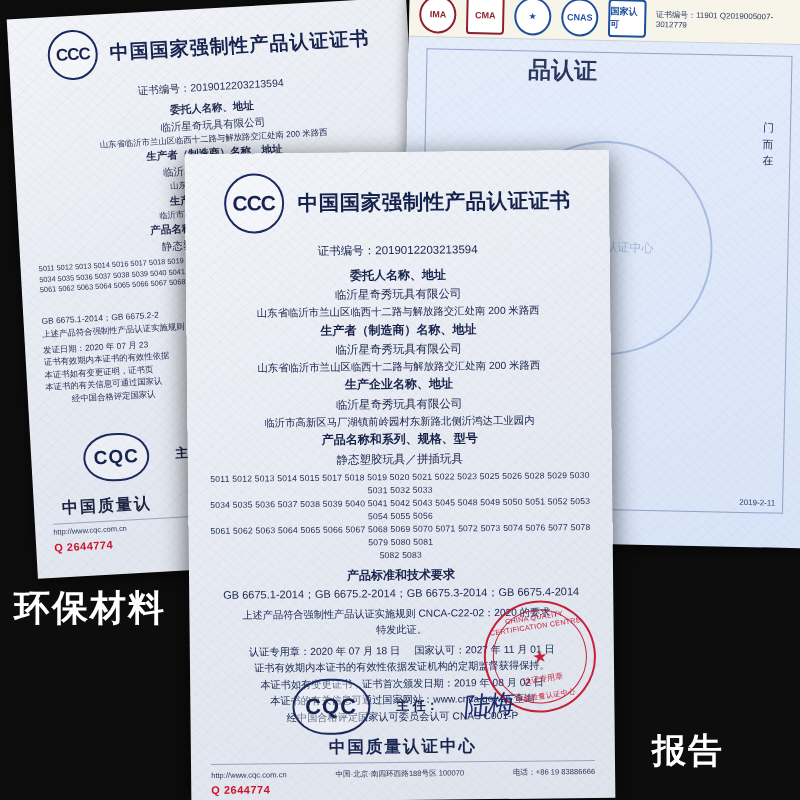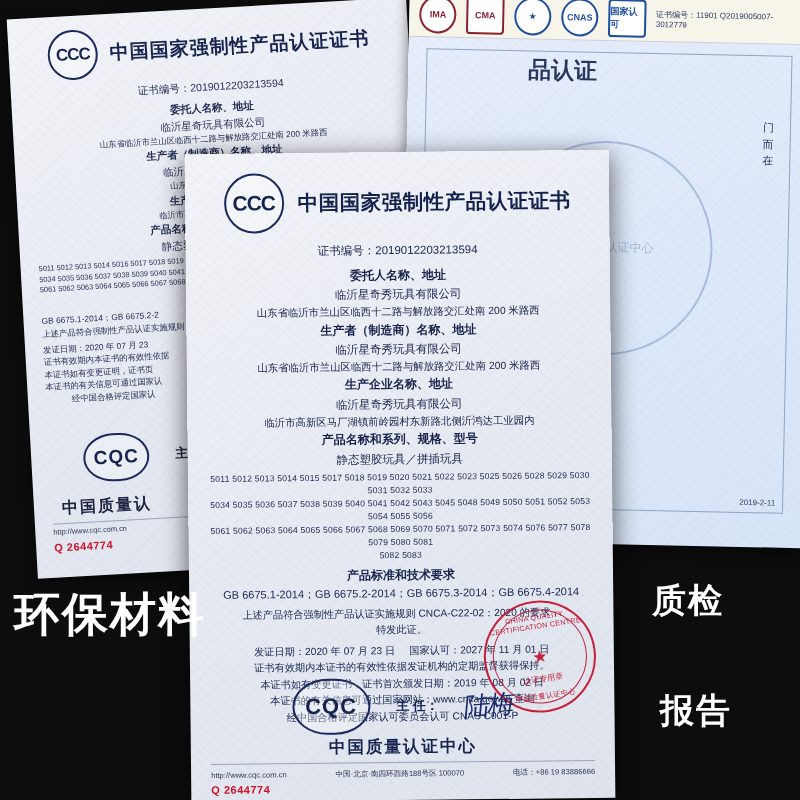--- a/index.html
+++ b/index.html
@@ -83,24 +83,24 @@
   .stamp .ring{position:absolute;inset:7px;border:1px solid #c4102c;border-radius:50%;}
   .stamp .star{font-size:17px;}
   .stamp .arc{position:absolute;width:100%;text-align:center;font-size:7.2px;letter-spacing:.3px;}
   .stamp .arc.t{top:10px;}
   .stamp .arc.b{bottom:9px;}
   .stamp .mid{font-size:8px;position:absolute;bottom:26px;width:100%;text-align:center;}
 
   
   .overlay-text{position:absolute;color:#fff;font-weight:bold;letter-spacing:2px;
       font-family:"Liberation Sans","DejaVu Sans",sans-serif;}
-  #ov-eco{left:14px;top:584px;font-size:46px;}
+  #ov-eco{left:14px;top:584px;font-size:36px;}
   #ov-3c{left:14px;top:692px;font-size:34px;}
   #ov-qc{left:652px;top:578px;font-size:34px;}
-  #ov-report{left:652px;top:688px;font-size:34px;margin-left:8px;}
+  #ov-report{left:652px;top:728px;font-size:34px;}
 </style>
 </head>
 <body>
 
 <div class="stage">
 
   <div class="sheet" id="cert-back-left">
     <div class="guilloche"></div>
     <div class="inner">
       <div class="ccc-row">
@@ -200,21 +200,21 @@
         <div>5061 5062 5063 5064 5065 5066 5067 5068 5069 5070 5071 5072 5073 5074 5076 5077 5078 5079 5080 5081</div>
         <div>5082 5083</div>
       </div>
 
       <div class="fr-line fr-label" style="margin-top:4px;">产品标准和技术要求</div>
       <div class="fr-std">GB 6675.1-2014；GB 6675.2-2014；GB 6675.3-2014；GB 6675.4-2014</div>
       <div class="fr-note" style="margin-top:3px;">上述产品符合强制性产品认证实施规则 CNCA-C22-02：2020 的要求，</div>
       <div class="fr-note">特发此证。</div>
 
       <div class="fr-note" style="margin-top:4px;">
-        <span>发证日期：</span><span>2020 年 07 月 23 日</span>
+        <span>认证专用章：</span><span>2020 年 07 月 18 日</span>
         &nbsp;&nbsp;&nbsp;
         <span>国家认可：</span><span>2027 年 11 月 01 日</span>
       </div>
       <div class="fr-note">证书有效期内本证书的有效性依据发证机构的定期监督获得保持。</div>
       <div class="fr-note">本证书如有变更证书，证书首次颁发日期：2019 年 08 月 02 日</div>
       <div class="fr-note">本证书的有关信息可通过国家网站：www.cnca.gov.cn 查询</div>
       <div class="fr-note">经中国合格评定国家认可委员会认可 CNAS C001-P</div>
 
       <div class="stamp">
         <div class="ring"></div>
@@ -236,16 +236,15 @@
           <span>http://www.cqc.com.cn</span>
           <span>中国·北京·南四环西路188号区 100070</span>
           <span>电话：+86 19 83886666</span>
         </div>
         <div class="redcode" style="margin-top:3px;">Q 2644774</div>
       </div>
     </div>
   </div>
 
   <div class="overlay-text" id="ov-eco">环保材料</div>
-  <div class="overlay-text" id="ov-qc">质检</div>
   <div class="overlay-text" id="ov-report">报告</div>
 
 </div>
 
 </body></html>

